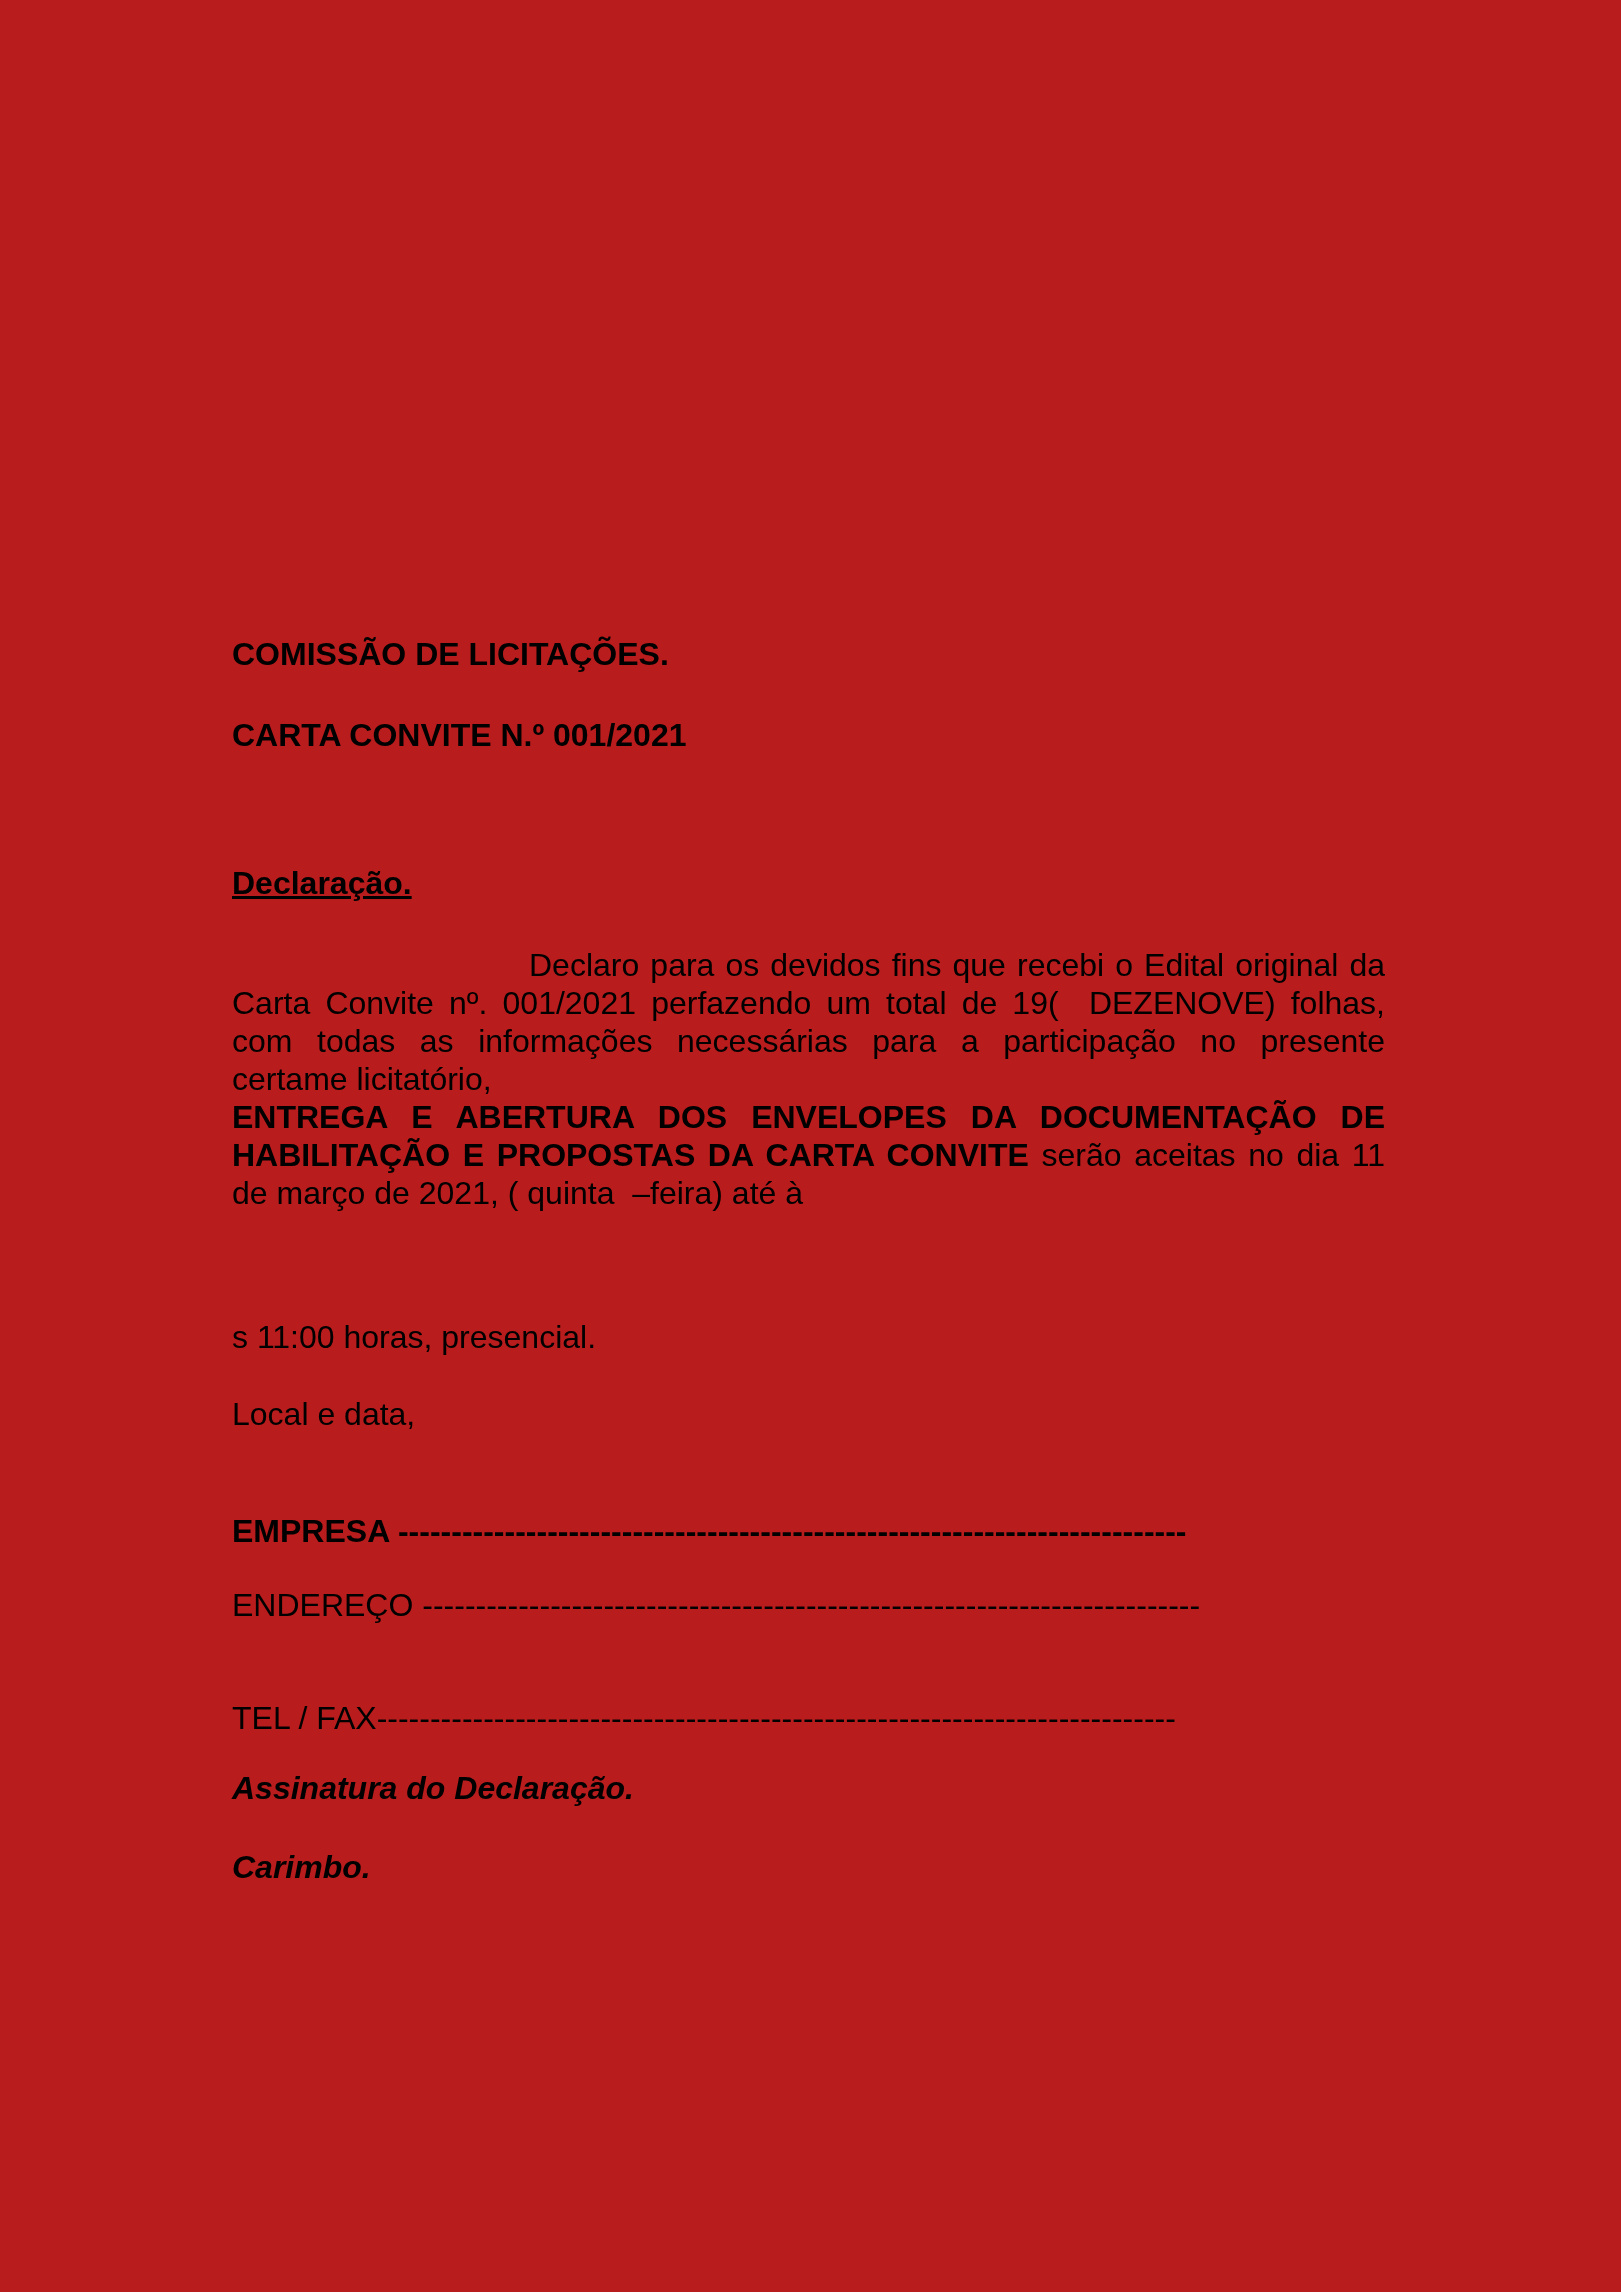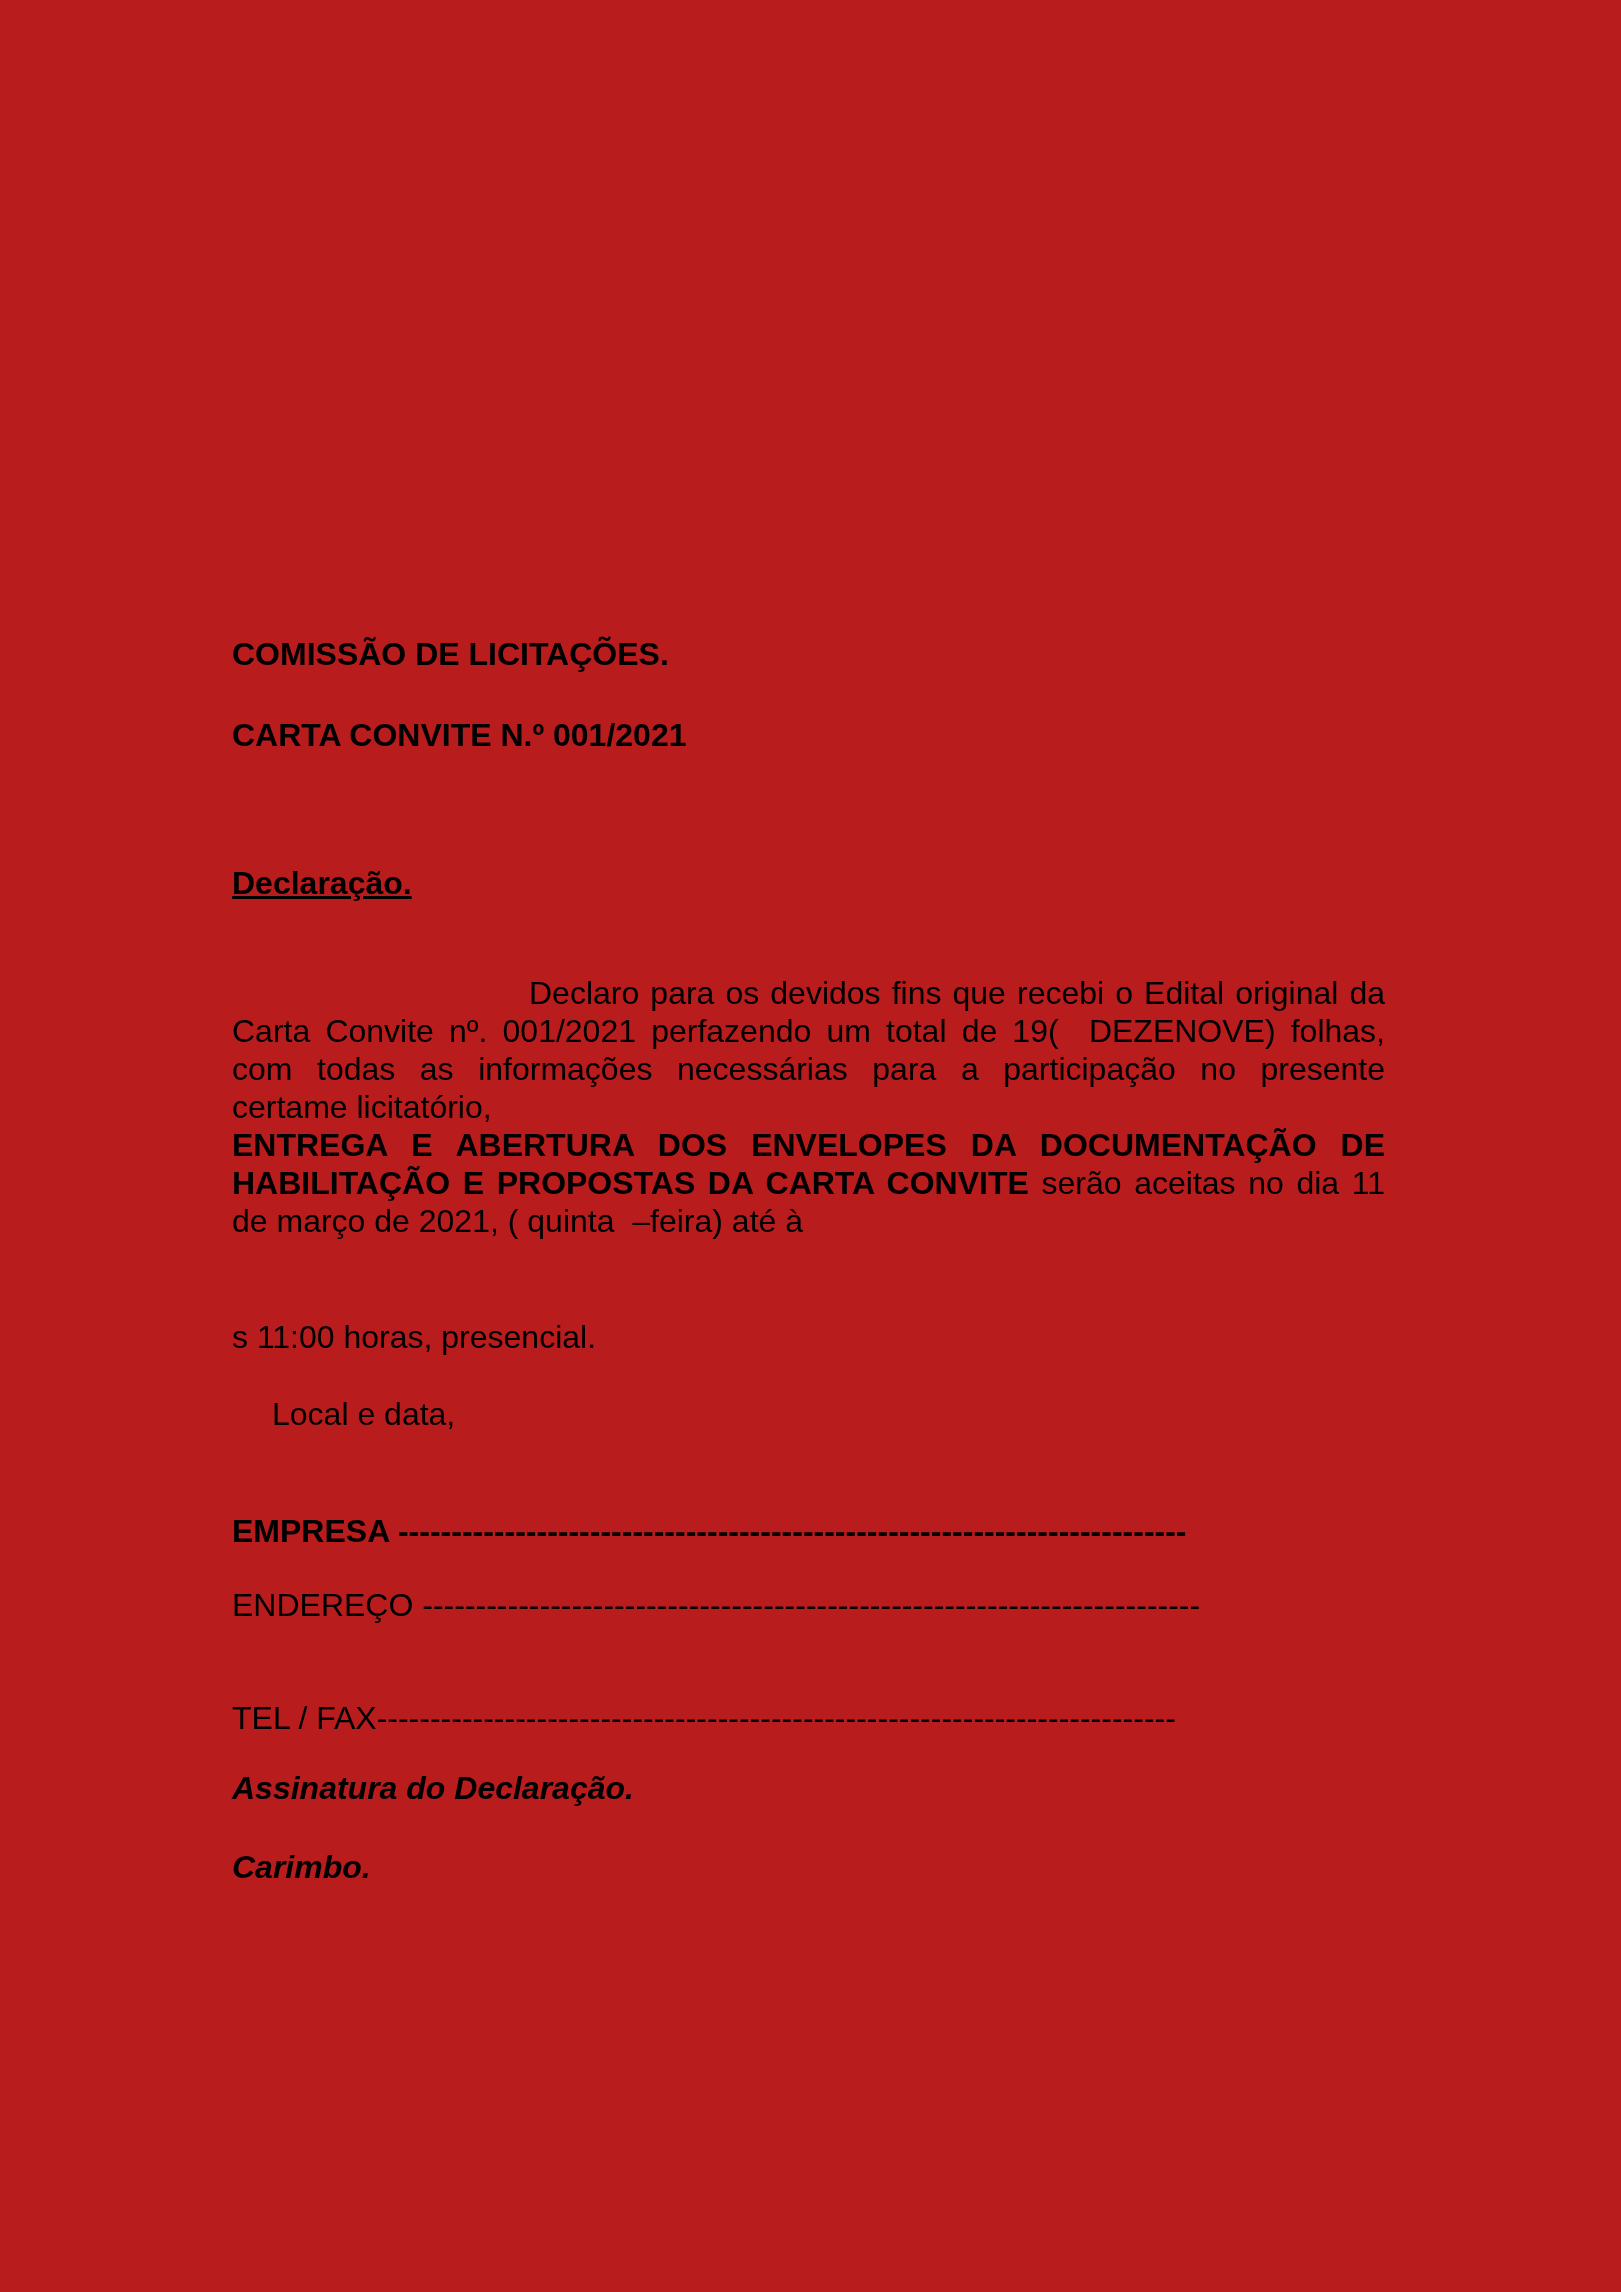--- a/index.html
+++ b/index.html
@@ -30,21 +30,21 @@
   }
   .just {
     text-align: justify;
     overflow: hidden;
   }
   .just::after {
     content: "";
     display: inline-block;
     width: 100%;
   }
-  .indent { padding-left: 297px; margin-top: 28px; }
+  .indent { padding-left: 297px; }
   .fieldline { white-space: nowrap; }
 </style>
 </head>
 <body>
 
 <div class="page">
 
   <div class="abs bold" style="top:635px;">COMISSÃO DE LICITAÇÕES.</div>
 
   <div class="abs bold" style="top:716px;">CARTA CONVITE N.º 001/2021</div>
@@ -56,21 +56,21 @@
     <div class="pline just">Carta Convite nº. 001/2021 perfazendo um total de 19(&nbsp; DEZENOVE) folhas,</div>
     <div class="pline just">com todas as informações necessárias para a participação no presente</div>
     <div class="pline">certame licitatório,</div>
     <div class="pline just bold">ENTREGA E ABERTURA DOS ENVELOPES DA DOCUMENTAÇÃO DE</div>
     <div class="pline just"><span class="bold">HABILITAÇÃO E PROPOSTAS DA CARTA CONVITE</span><span> serão aceitas no dia 11</span></div>
     <div class="pline">de março de 2021, ( quinta&nbsp; –feira) até à</div>
   </div>
 
   <div class="abs" style="top:1318px;">s 11:00 horas, presencial.</div>
 
-  <div class="abs" style="top:1395px;margin-left:40px;">Local e data,</div>
+  <div class="abs" style="top:1395px;">Local e data,</div>
 
   <div class="abs fieldline" style="top:1512px;font-weight:bold;"><span>EMPRESA </span><span>--------------------------------------------------------------------------</span></div>
 
   <div class="abs fieldline" style="top:1586px;"><span>ENDEREÇO </span><span>-------------------------------------------------------------------------</span></div>
 
   <div class="abs fieldline" style="top:1659px;margin-top:40px;"><span>TEL / FAX</span><span>---------------------------------------------------------------------------</span></div>
 
   <div class="abs bolditalic" style="top:1769px;">Assinatura do Declaração.</div>
 
   <div class="abs bolditalic" style="top:1848px;">Carimbo.</div>

